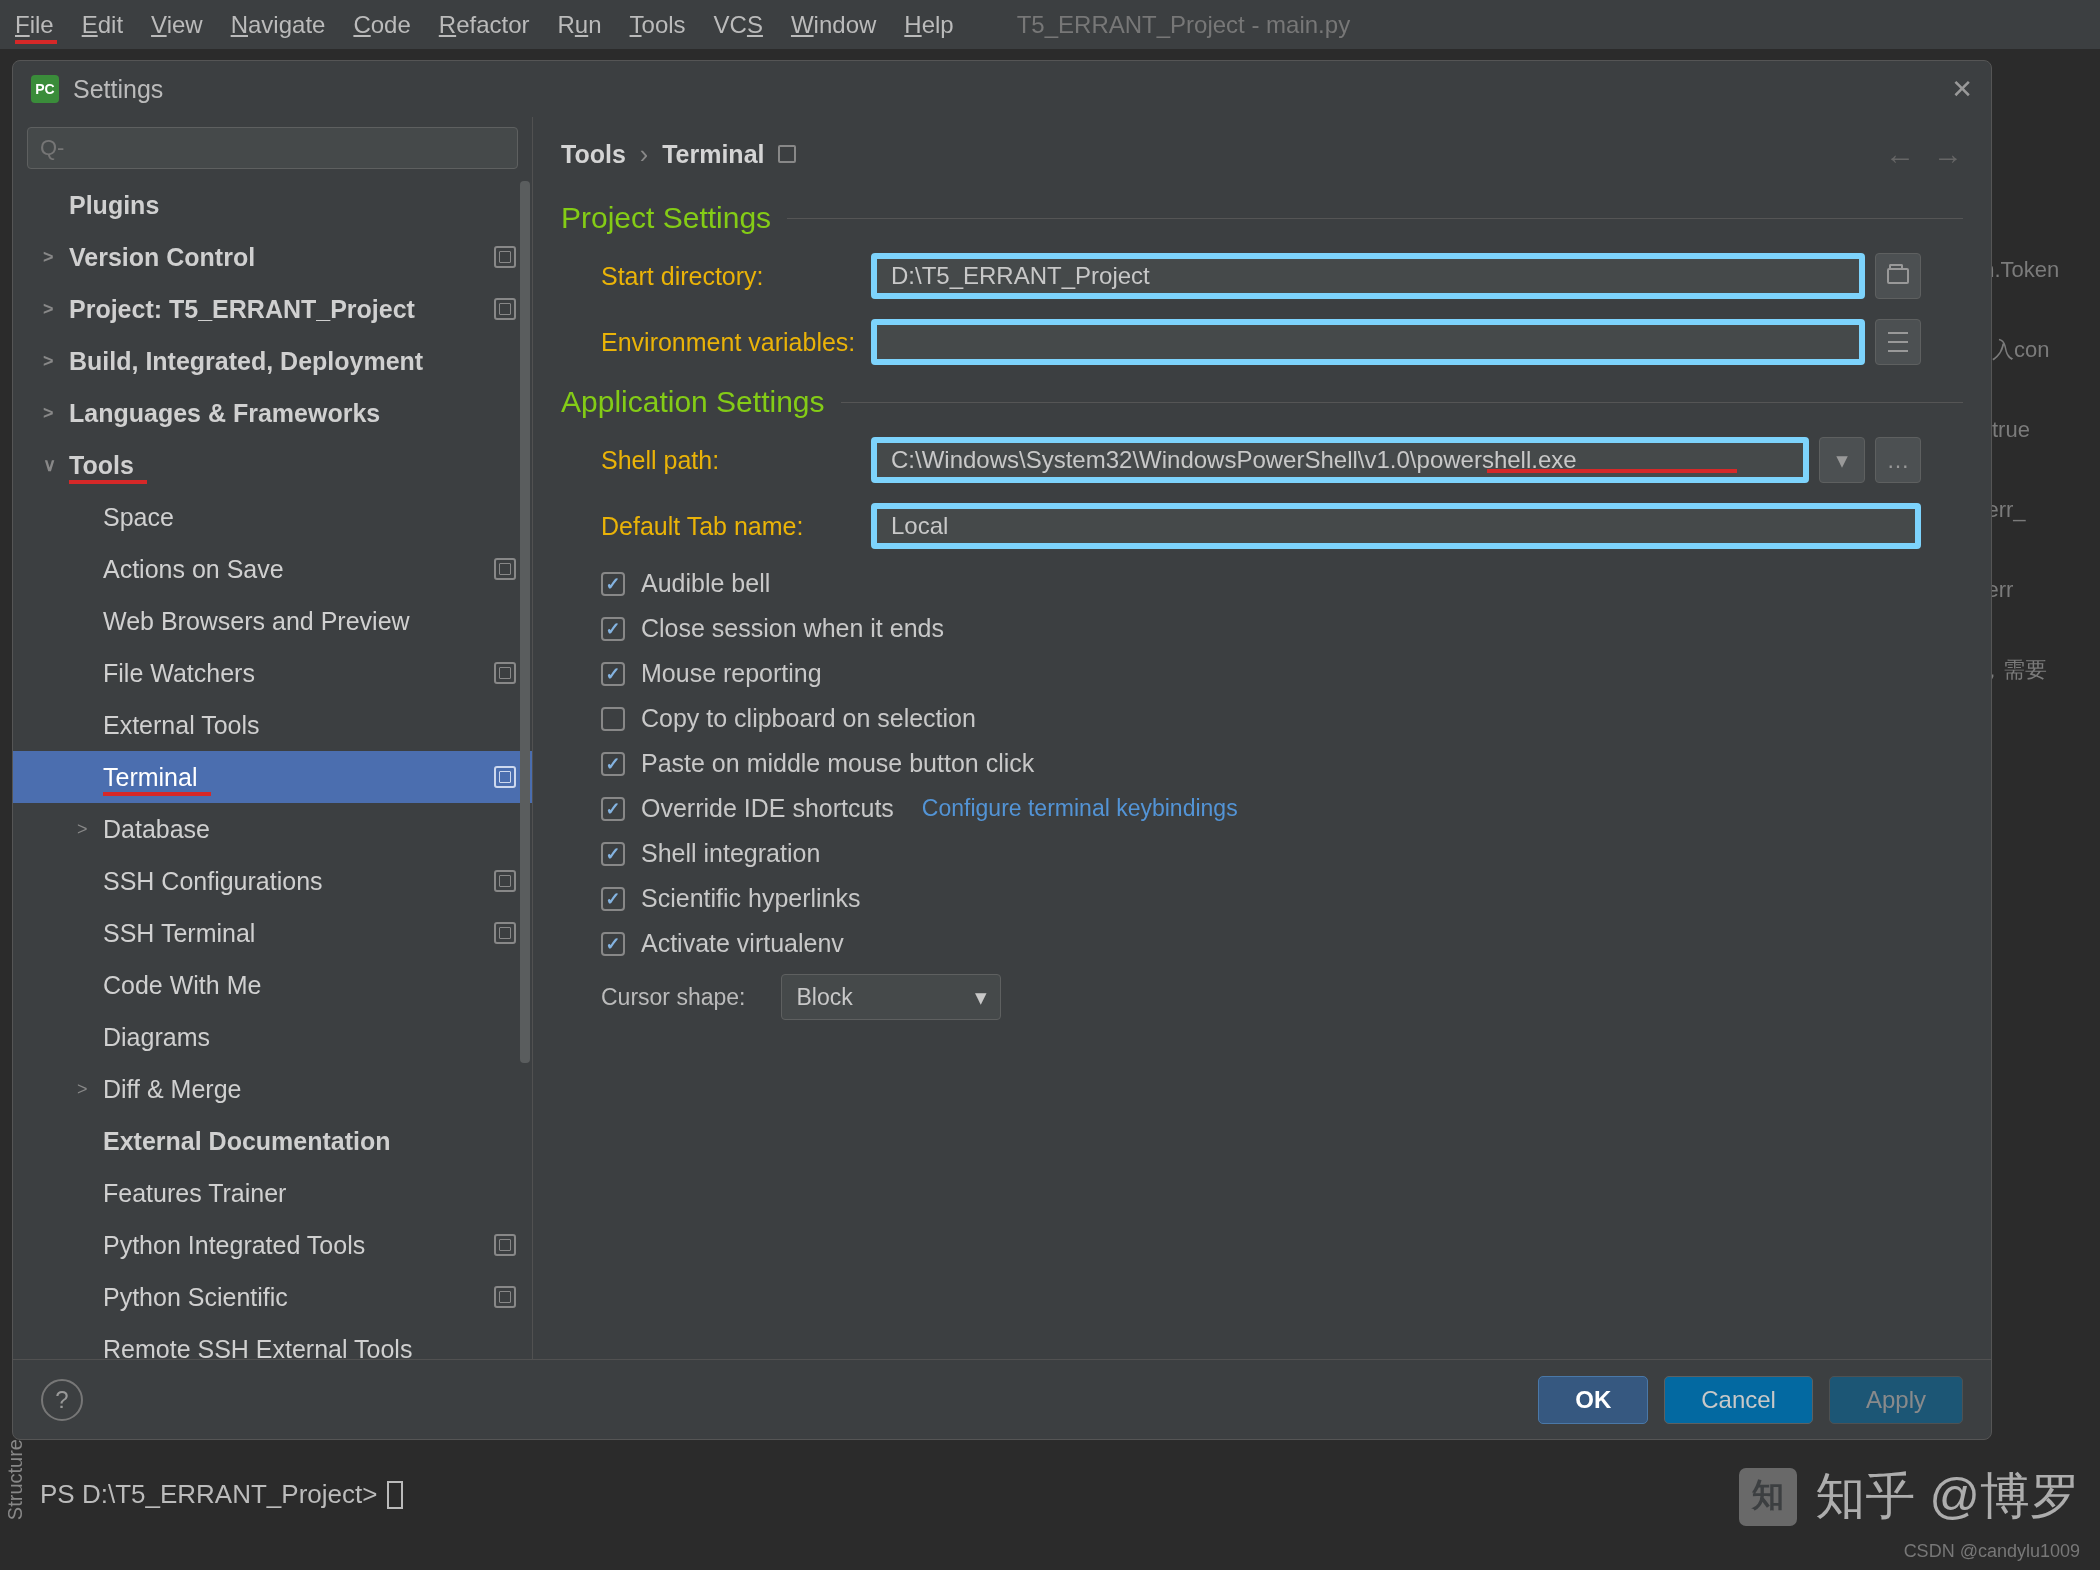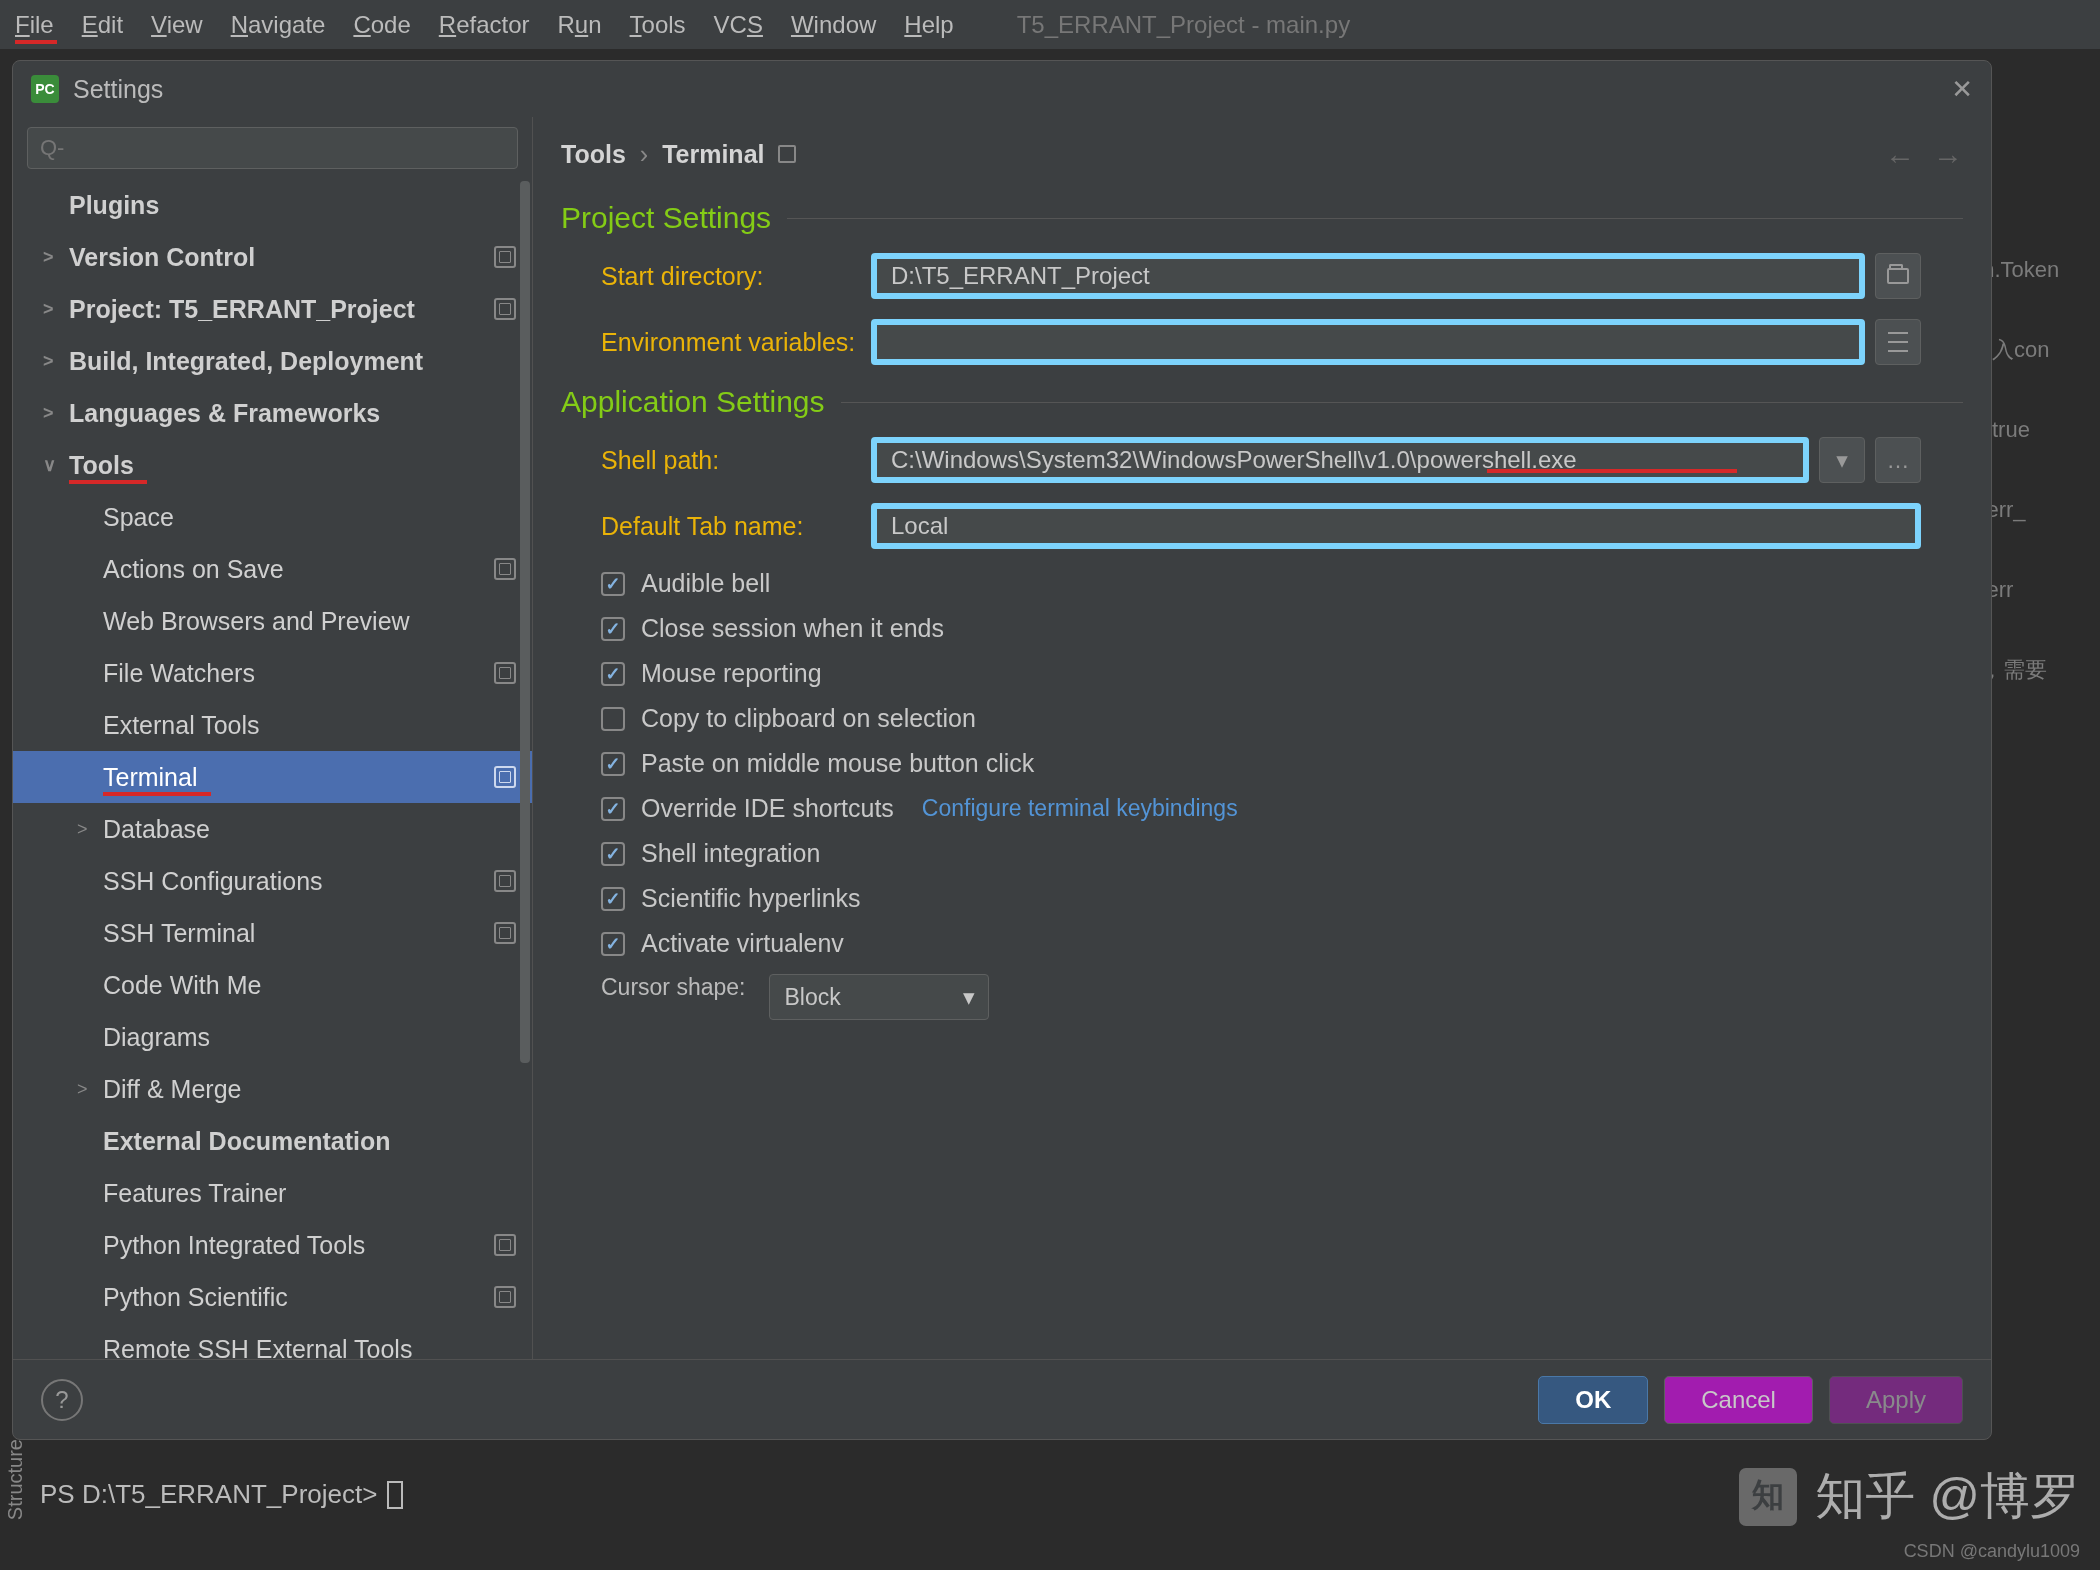--- a/index.html
+++ b/index.html
@@ -46,26 +46,26 @@
 .field .inp-wrap { flex:1; display:flex; gap:10px; max-width:1050px; }
 .inp { flex:1; height:46px; background:#45494a; border:6px solid #7dd3fc; border-radius:4px; color:#c8c8c8; padding:0 14px; font-size:24px; display:flex; align-items:center; }
 .inp-btn { width:46px; height:46px; background:#4c5052; border:1px solid #5e6060; border-radius:4px; display:flex; align-items:center; justify-content:center; color:#999; cursor:pointer; }
 .shell-row { display:flex; gap:12px; }
 .shell-inp { flex:1; position:relative; }
 .red-ul2 { position:absolute; height:4px; background:#d62828; bottom:4px; }
 .chk-row { display:flex; align-items:center; gap:16px; padding-left:40px; margin-bottom:16px; font-size:25px; color:#c8c8c8; }
 .chk { width:24px; height:24px; border:2px solid #888; border-radius:4px; display:flex; align-items:center; justify-content:center; color:#6fa8dc; font-size:18px; cursor:pointer; }
 .chk.on::after { content:"✓"; color:#84b3e0; font-weight:bold; }
 .link { color:#5394d6; cursor:pointer; margin-left:12px; font-size:23px; }
-.sel-row { display:flex; align-items:flex-start; gap:24px; padding-left:40px; margin-top:10px; }
+.sel-row { display:flex; align-items:center; gap:36px; padding-left:40px; margin-top:10px; }
 .select { height:46px; min-width:220px; background:#45494a; border:1px solid #5e6060; border-radius:4px; color:#c8c8c8; padding:0 14px; display:flex; align-items:center; justify-content:space-between; gap:30px; cursor:pointer; }
 .dlg-footer { height:80px; border-top:1px solid #515151; display:flex; align-items:center; padding:0 28px; gap:16px; }
 .help { width:42px; height:42px; border:2px solid #777; border-radius:50%; display:flex; align-items:center; justify-content:center; color:#999; font-size:24px; cursor:pointer; }
 .dlg-footer .sp { flex:1; }
-.btn { height:48px; padding:0 36px; border-radius:5px; border:1px solid #5e6060; background:#a21caf; color:#c8c8c8; font-size:24px; cursor:pointer; display:flex; align-items:center; }
+.btn { height:48px; padding:0 36px; border-radius:5px; border:1px solid #5e6060; background:#0369a1; color:#c8c8c8; font-size:24px; cursor:pointer; display:flex; align-items:center; }
 .btn.primary { background:#365880; border-color:#4a78a8; color:#fff; font-weight:600; }
 .btn.dis { opacity:.55; }
 .term-line { position:absolute; left:40px; bottom:60px; font-family:Consolas,monospace; font-size:26px; color:#bbbbbb; display:flex; align-items:center; gap:10px; }
 .term-line .cursor { width:16px; height:28px; border:2px solid #bbb; }
 .watermark { position:absolute; right:20px; bottom:40px; display:flex; align-items:center; gap:18px; color:rgba(230,230,230,.7); font-size:50px; font-weight:500; pointer-events:none; }
 .watermark .zh { font-family:"Microsoft YaHei",sans-serif; }
 .csdn { position:absolute; right:20px; bottom:8px; color:#777; font-size:18px; }
 .folder-icon { width:22px; height:16px; border:2px solid #999; border-radius:2px; position:relative; }
 .folder-icon::before { content:""; position:absolute; top:-6px; left:0; width:10px; height:4px; border:2px solid #999; border-bottom:none; border-radius:2px 2px 0 0; }
 .list-icon { width:20px; height:20px; display:flex; flex-direction:column; justify-content:space-between; }

